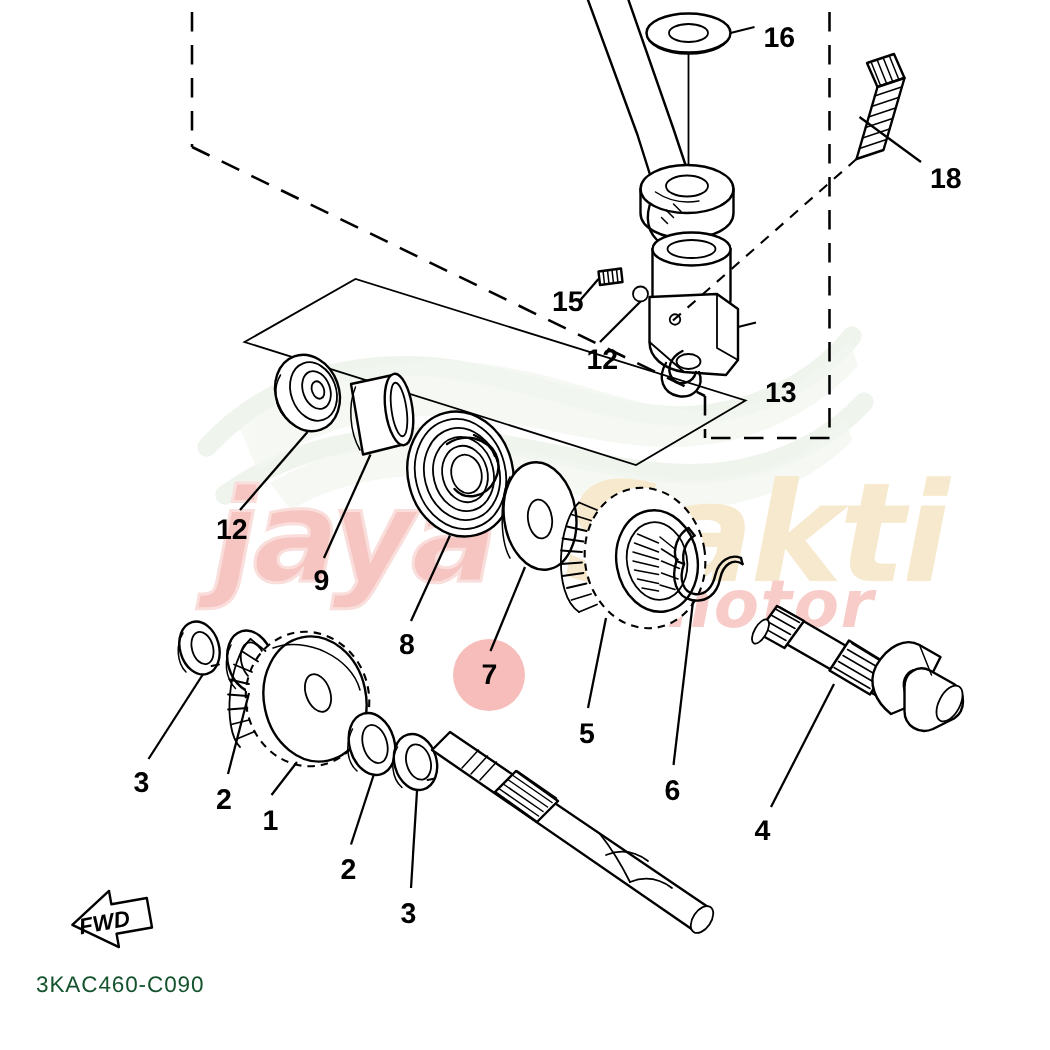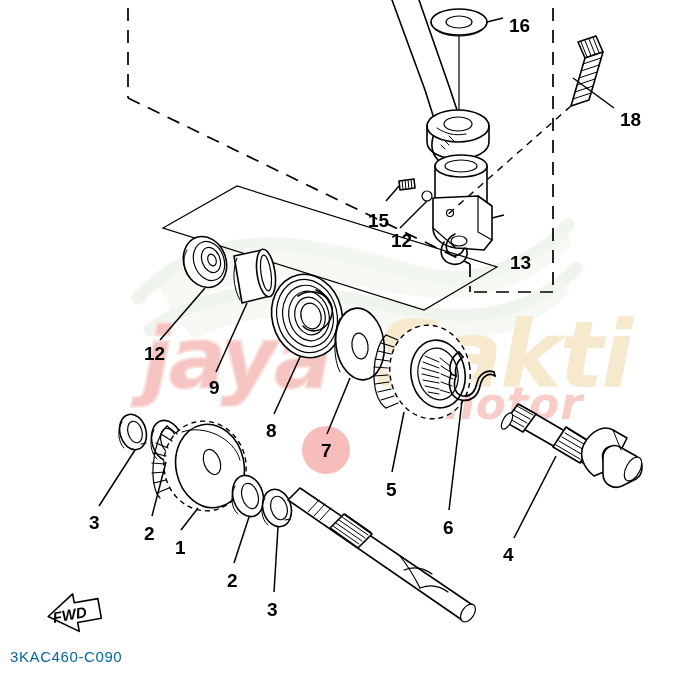--- a/index.html
+++ b/index.html
@@ -28,22 +28,22 @@
   
   #hl-7{position:absolute;left:302px;top:426px;width:48px;height:48px;
         border-radius:50%;background:#f7bdba;}
 
   
   .lbl{position:absolute;font-family:"Liberation Sans",sans-serif;
        font-size:19px;font-weight:bold;color:#000000;line-height:1;
        letter-spacing:0px;}
 
   
-  #partno{position:absolute;left:10px;top:648px;font-size:15px;
-          letter-spacing:.6px;color:#0369a1;font-family:"Liberation Sans",sans-serif;}
+  #partno{position:absolute;left:24px;top:648px;font-size:15px;
+          letter-spacing:.6px;color:#14532d;font-family:"Liberation Sans",sans-serif;}
 </style>
 </head>
 <body>
 
 <div id="stage">
 
   <svg class="wm" id="wm-bike" viewBox="0 0 470 200">
     <g fill="none" stroke="#e3ece0" stroke-width="13" stroke-linecap="round">
       <path d="M18,108 C60,62 120,48 180,56 C250,66 300,94 352,86
                C400,79 432,55 448,34"></path>
@@ -362,19 +362,19 @@
       <div class="lbl" style="left: 267px; top: 600px;">3</div>
       <div class="lbl" style="left: 503px; top: 545px;">4</div>
       <div class="lbl" style="left: 386px; top: 480px;">5</div>
       <div class="lbl" style="left: 443px; top: 518px;">6</div>
       <div class="lbl" style="left: 321px; top: 441px;">7</div>
       <div class="lbl" style="left: 266px; top: 421px;">8</div>
       <div class="lbl" style="left: 209px; top: 378px;">9</div>
       <div class="lbl" style="left: 144px; top: 344px;">12</div>
       <div class="lbl" style="left: 510px; top: 213px; margin-top: 40px;">13</div>
       <div class="lbl" style="left: 391px; top: 231px;">12</div>
-      <div class="lbl" style="left: 368px; top: 211px;">15</div>
+      <div class="lbl" style="left: 368px; top: 192px;">15</div>
       <div class="lbl" style="left: 509px; top: 16px;">16</div>
       <div class="lbl" style="left: 620px; top: 110px;">18</div>
     </div>
 
   <div id="partno">3KAC460-C090</div>
 </div>
 
 </body></html>

